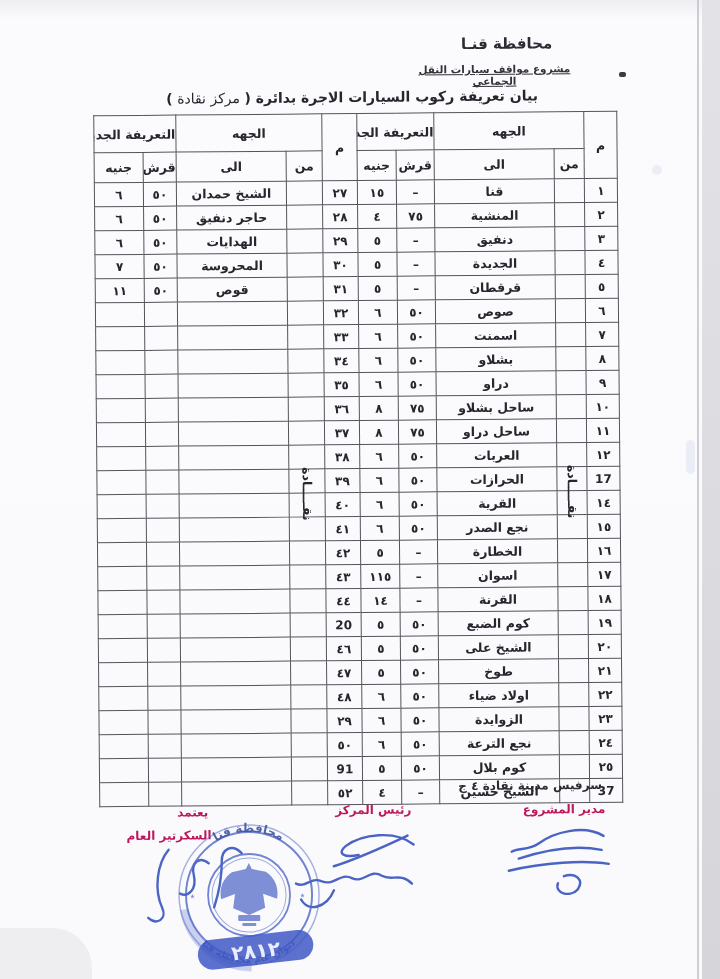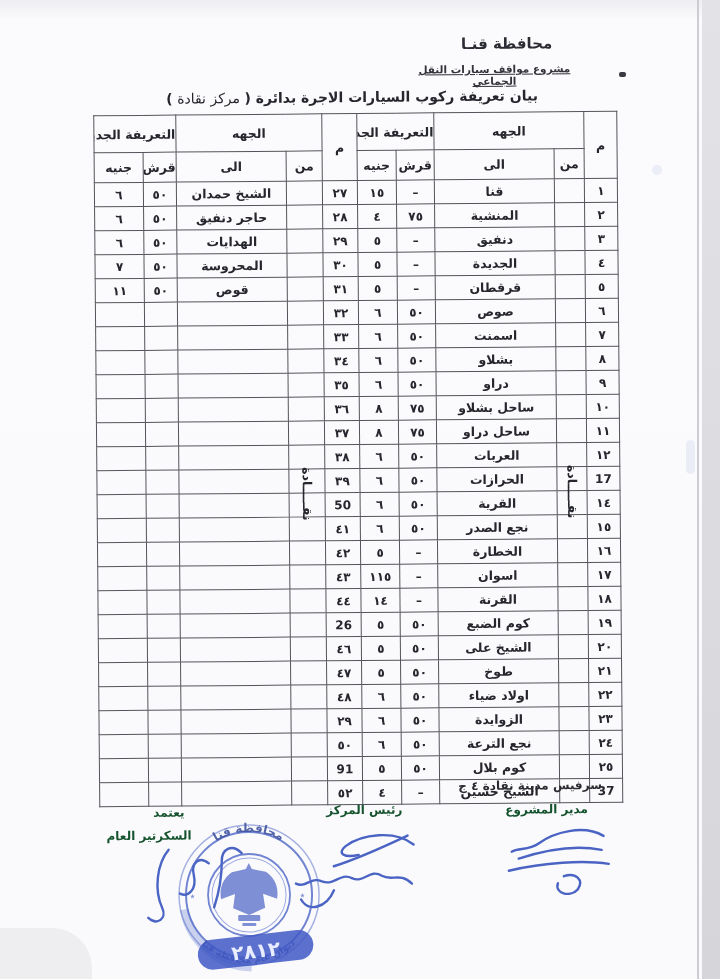--- a/index.html
+++ b/index.html
@@ -21,21 +21,21 @@
   th{font-size:12.5px}
   tr.h-group th{height:36px}
   tr.h-sub th{height:29px}
   td{font-size:12px;height:23px}
   td.c-to{font-size:12.5px}
   .vert{position:absolute;top:327px;height:106px;display:flex;align-items:center;justify-content:center;pointer-events:none}
   .vert span{transform:rotate(90deg);white-space:nowrap;font-size:12.5px;font-weight:bold;color:#26262e}
   .vert-right{left:460px;width:30px}
   .vert-left{left:192px;width:36px}
   .service{position:absolute;top:780px;left:428px;width:198px;text-align:center;font-size:12px;font-weight:bold;color:#2b2b33}
-  .sig-label{position:absolute;font-size:12px;font-weight:bold;color:#14532d;text-align:left}
+  .sig-label{position:absolute;font-size:12px;font-weight:bold;color:#be185d;text-align:right}
   .lbl-pm{top:804px;left:502px;width:100px}
   .lbl-ch{top:803px;left:323px;width:85px}
   .lbl-ap{top:804px;left:150px;width:55px}
   .lbl-sg{top:827px;left:103px;width:105px}
   svg.overlay{position:absolute;left:0;top:0;pointer-events:none}
 </style>
 </head>
 <body>
 
 <div class="page"></div>
@@ -236,21 +236,21 @@
             <td class="c-to"></td>
             <td class="c-val"></td>
             <td class="c-val"></td>
           </tr>
           <tr>
             <td class="c-num">١٤</td>
             <td class="c-from"></td>
             <td class="c-to">القرية</td>
             <td class="c-val">٥٠</td>
             <td class="c-val">٦</td>
-            <td class="c-num">50</td>
+            <td class="c-num">٤٠</td>
             <td class="c-from"></td>
             <td class="c-to"></td>
             <td class="c-val"></td>
             <td class="c-val"></td>
           </tr>
           <tr>
             <td class="c-num">١٥</td>
             <td class="c-from"></td>
             <td class="c-to">نجع الصدر</td>
             <td class="c-val">٥٠</td>
@@ -296,21 +296,21 @@
             <td class="c-to"></td>
             <td class="c-val"></td>
             <td class="c-val"></td>
           </tr>
           <tr>
             <td class="c-num">١٩</td>
             <td class="c-from"></td>
             <td class="c-to">كوم الضبع</td>
             <td class="c-val">٥٠</td>
             <td class="c-val">٥</td>
-            <td class="c-num">26</td>
+            <td class="c-num">20</td>
             <td class="c-from"></td>
             <td class="c-to"></td>
             <td class="c-val"></td>
             <td class="c-val"></td>
           </tr>
           <tr>
             <td class="c-num">٢٠</td>
             <td class="c-from"></td>
             <td class="c-to">الشيخ على</td>
             <td class="c-val">٥٠</td>

